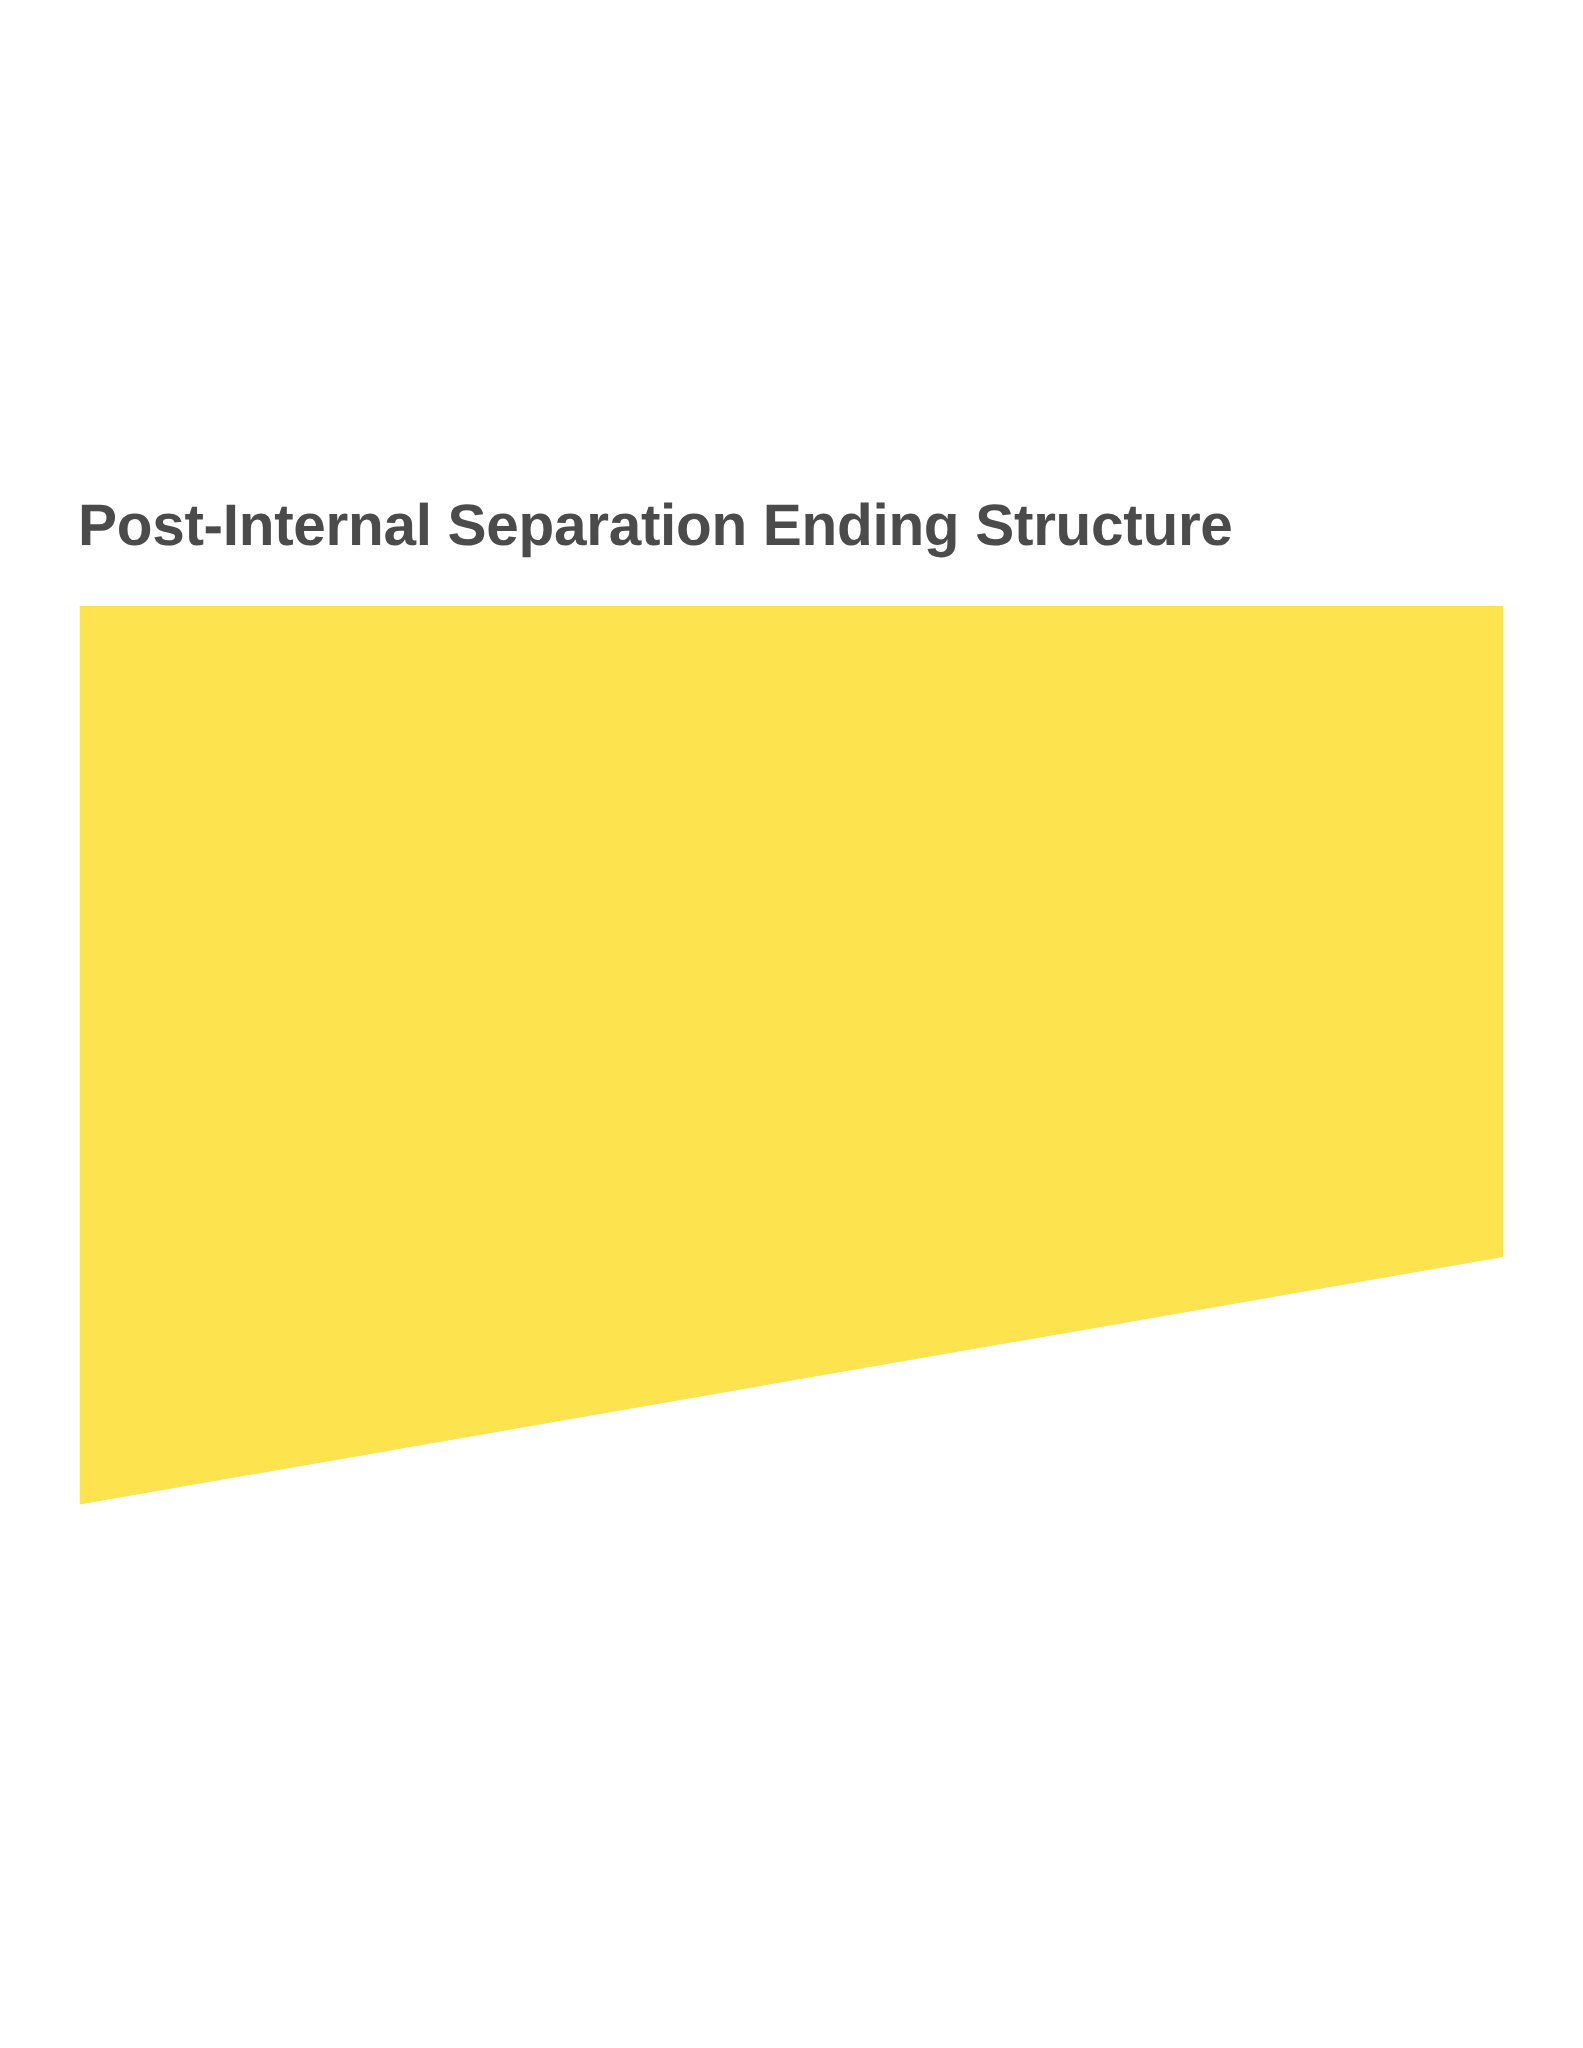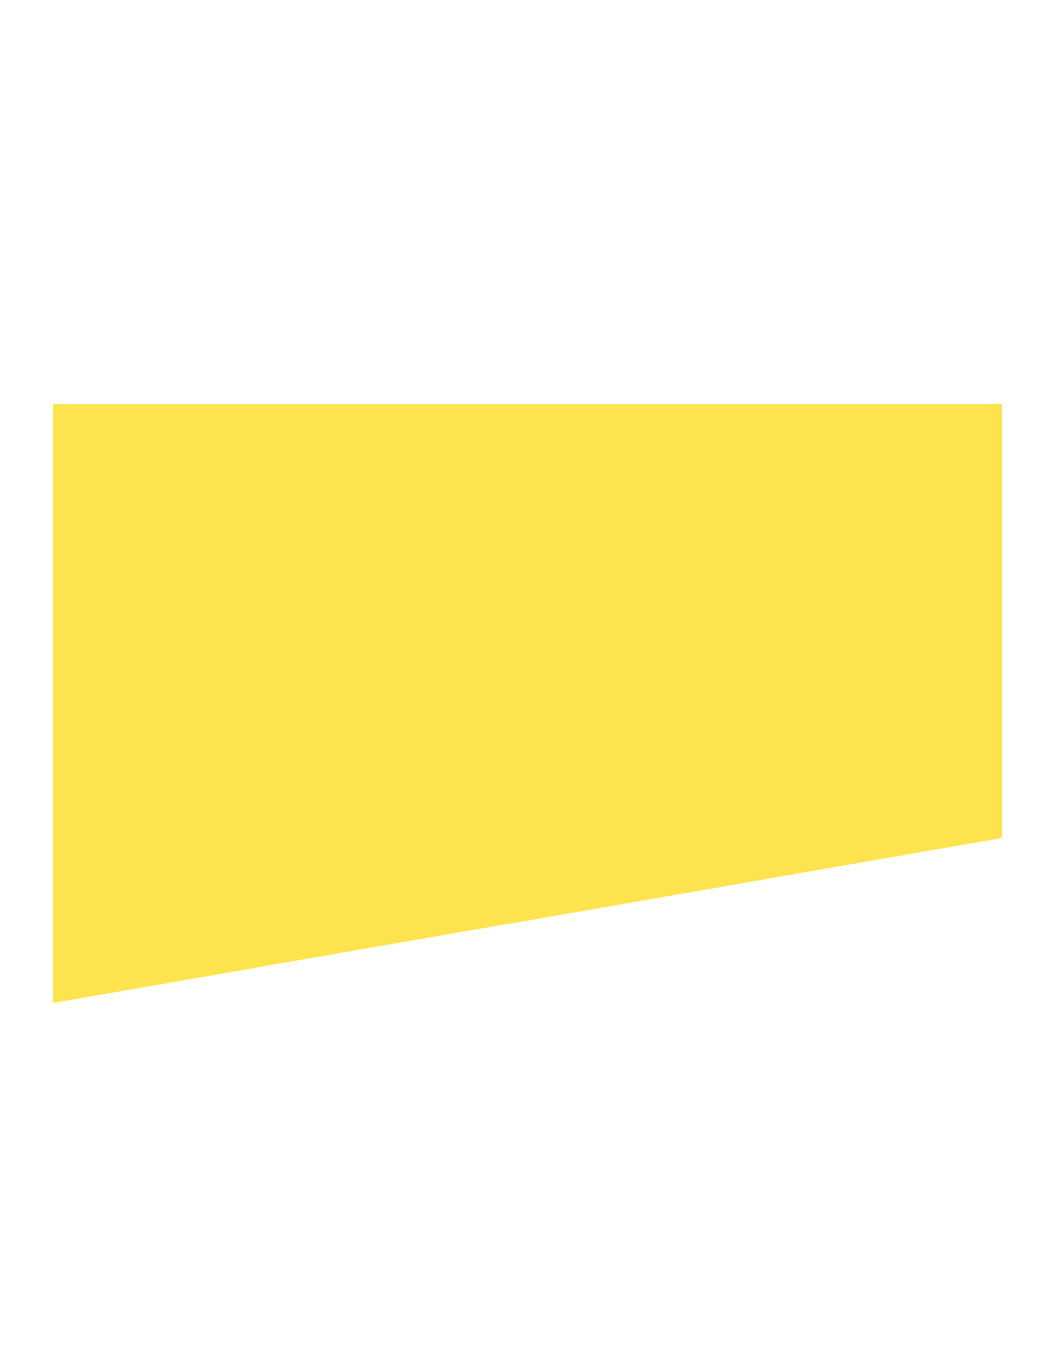--- a/index.html
+++ b/index.html
@@ -54,20 +54,21 @@
     top: 1008px;
     width: 1055px;
     height: 60px;
   }
 </style>
 </head>
 <body>
 
 <div class="page">
 
+  <div class="slide-title" style="color: rgb(75, 75, 75);">Post-Internal Separation Ending Structure</div>
 
   <div class="content-block">
     <svg viewBox="0 0 949 600" xmlns="http://www.w3.org/2000/svg">
       <polygon id="redaction-poly" points="0,0 949,0 949,434 0,599" fill="#fde44f"></polygon>
     </svg>
   </div>
 
   <div class="footer">
     
 

